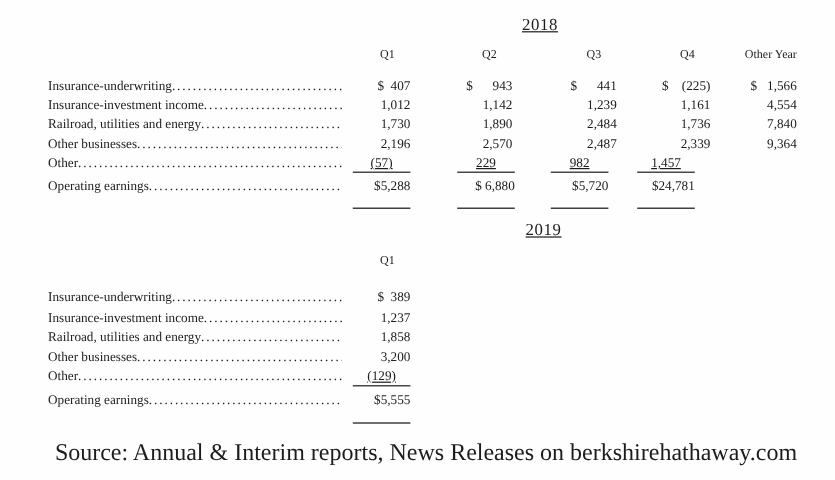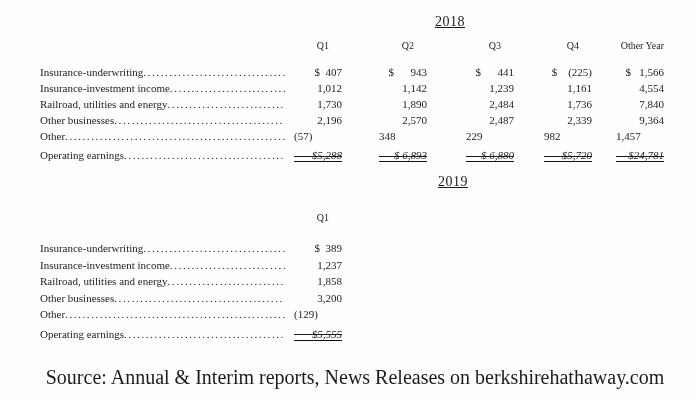--- a/index.html
+++ b/index.html
@@ -11,21 +11,21 @@
     position: relative;
     overflow: hidden;
   }
   .year-heading {
     position: absolute;
     font-size: 14px;
     text-decoration: underline;
     letter-spacing: 0.5px;
   }
   #y2018 { left: 435px; top: 14px; }
-  #y2019 { left: 438px; top: 174px; }
+  #y2019 { left: 438px; top: 185px; }
 
   .fin-table { position: absolute; left: 40px; width: 630px; }
   #t2018 { top: 40px; }
   #t2019 { top: 212px; }
 
   .theader { display: flex; margin-left: 245px; font-size: 10px; }
   #t2018 .theader { height: 26px; }
   #t2019 .theader { height: 30px; }
   .hcell { text-align: right; padding-right: 13px; box-sizing: border-box; flex: none; }
   .hcell.wide { padding-right: 0; }
@@ -39,26 +39,26 @@
   .lbl { white-space: nowrap; }
   .dots { flex: 1; overflow: hidden; white-space: nowrap; }
   .dots::after {
     content: "..........................................................................................................";
     letter-spacing: 1.6px;
   }
 
   .vcell { text-align: right; box-sizing: border-box; flex: none; }
   .num { white-space: pre; }
   .num.n-rule {
-    display: inline-block; min-width: 48px; text-align: left;
-    border-bottom: 1px solid #1c1c1c; padding-bottom: 14px;
+    display: inline-block; min-width: 48px; text-align: center;
+    border-bottom: 1px solid #1c1c1c; padding-bottom: 1px; text-decoration: underline;
   }
   .num.n-total {
     display: inline-block; min-width: 48px; text-align: right;
-    border-bottom: 1.5px solid #111; padding-bottom: 0; font-style: italic;
+    border-bottom: 1.5px solid #111; padding-bottom: 12px;
   }
 
   .source-line {
     position: absolute;
     top: 366px; left: 0; width: 696px;
     text-align: center;
     text-indent: 14px;
     font-size: 20px;
   }
 </style>
@@ -119,32 +119,30 @@
         <span class="vcell" style="width: 87px;"><span class="num n-normal">2,487</span></span>
         <span class="vcell" style="width: 78px;"><span class="num n-normal">2,339</span></span>
         <span class="vcell" style="width: 72px;"><span class="num n-normal">9,364</span></span>
       </div>
       <div class="trow rule">
         <span class="labelcell">
           <span class="lbl">Other</span>
           <span class="dots"></span>
         </span>
         <span class="vcell" style="width: 57px;"><span class="num n-rule">(57)</span></span>
-        <span class="vcell" style="width: 85px;"><span class="num n-rule">348</span></span>
         <span class="vcell" style="width: 87px;"><span class="num n-rule">229</span></span>
         <span class="vcell" style="width: 78px;"><span class="num n-rule">982</span></span>
         <span class="vcell" style="width: 72px;"><span class="num n-rule">1,457</span></span>
       </div>
       <div class="trow total">
         <span class="labelcell">
           <span class="lbl">Operating earnings</span>
           <span class="dots"></span>
         </span>
         <span class="vcell" style="width: 57px;"><span class="num n-total">$5,288</span></span>
-        <span class="vcell" style="width: 85px;"><span class="num n-total">$ 6,893</span></span>
         <span class="vcell" style="width: 87px;"><span class="num n-total">$ 6,880</span></span>
         <span class="vcell" style="width: 78px;"><span class="num n-total">$5,720</span></span>
         <span class="vcell" style="width: 72px;"><span class="num n-total">$24,781</span></span>
       </div>
     </div>
 </section>
 
 <div class="year-heading" id="y2019">2019</div>
 
 <section class="fin-table" id="t2019">

